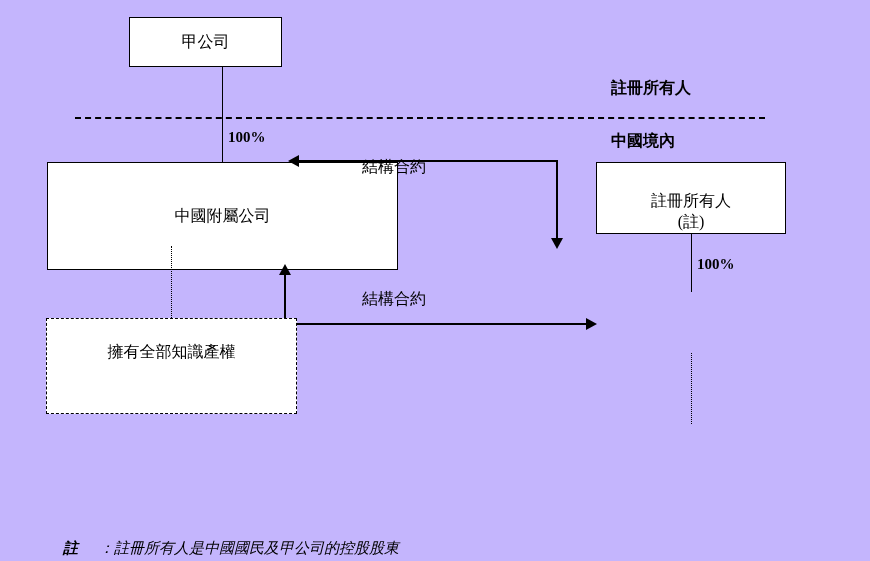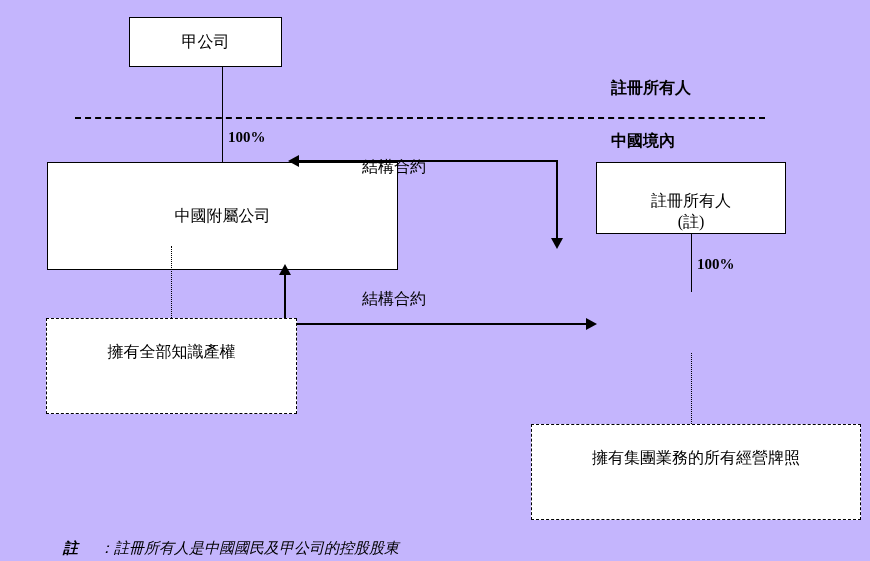--- a/index.html
+++ b/index.html
@@ -171,20 +171,17 @@
   <div class="label" style="left:362px; top:289px;">結構合約</div>
 
   <div class="vdotted" style="left:171px; top:246px; height:72px;"></div>
 
   <div class="dashed-box" style="left:46px; top:318px; width:251px; height:96px;">
     <span style="margin-top:12px;">擁有全部知識產權</span>
   </div>
 
   <div class="vdotted" style="left:691px; top:353px; height:71px;"></div>
 
-  <div class="dashed-box" style="left:531px; top:424px; width:330px; height:96px;">
-    <span style="margin-top:12px;">擁有集團業務的所有經營牌照</span>
-  </div>
 
   <div class="footnote-mark" style="left:63px; top:539px;">註</div>
   <div class="footnote" style="left:99px; top:539px;font-family:Liberation Serif, serif;">：註冊所有人是中國國民及甲公司的控股股東</div>
 
 </div>
 
 </body></html>

